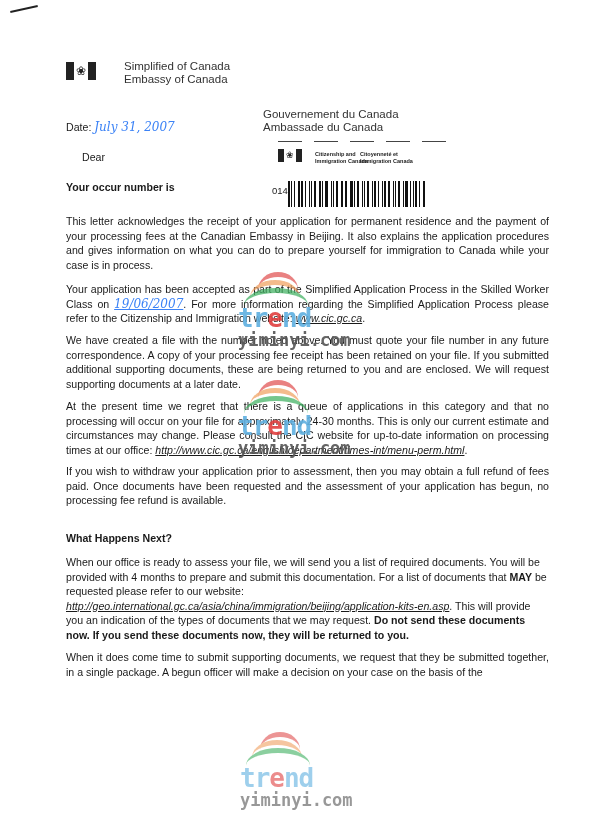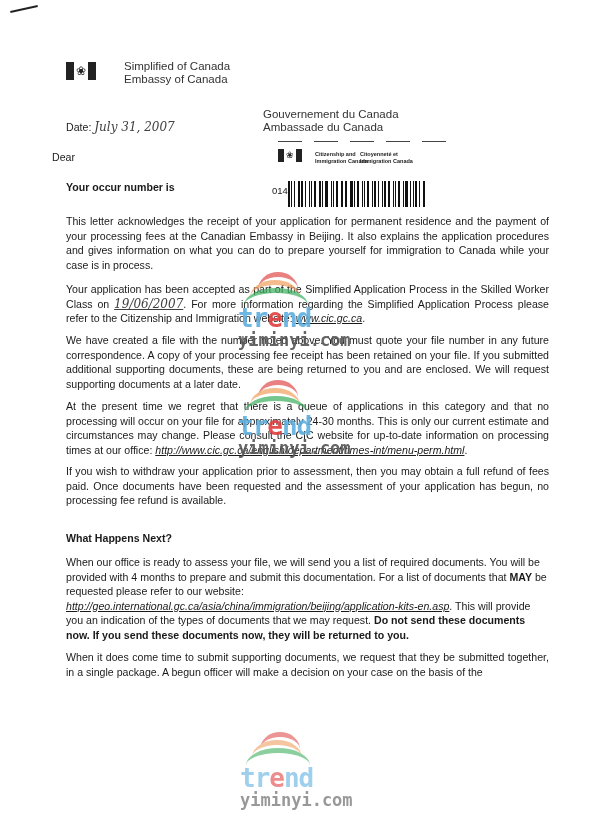--- a/index.html
+++ b/index.html
@@ -6,21 +6,21 @@
   body { width: 600px; height: 825px; background: #ffffff; position: relative; overflow: hidden;
          font-family: "Liberation Sans", sans-serif; color: #1a1a1a; }
   .abs { position: absolute; }
   .scan-mark { left: 10px; top: 8px; width: 28px; height: 2px; background: #222; transform: rotate(-12deg); }
   .flag { display: flex; align-items: center; gap: 2px; }
   .flag .bar { background: #222; }
   .flag .leaf { color: #222; font-size: 12px; line-height: 1; }
   .hdr-text { font-size: 11.5px; line-height: 13px; color: #333; }
   .txt { font-size: 10.6px; line-height: 14.5px; text-align: justify; }
   .p { position: absolute; left: 66px; width: 483px; }
-  .hand { font-family: "DejaVu Serif", serif; font-style: italic; font-size: 12px; color: #404040; }
+  .hand { font-family: "DejaVu Serif", serif; font-style: italic; font-size: 12px; color: #3b82f6; }
   .link { text-decoration: underline; font-style: italic; }
   .bold { font-weight: bold; }
   .barcode { display: flex; align-items: stretch; height: 26px; }
   .barcode span { background: #111; display: block; height: 100%; }
   .cic-text { font-size: 5.5px; line-height: 6.5px; color: #222; font-weight: bold; }
   .dash-row { display: flex; gap: 12px; }
   .dash-row span { display: block; height: 1px; background: #444; width: 24px; }
   .wm { display: flex; flex-direction: column; align-items: flex-start; opacity: 0.9; }
   .wm-arcs { position: relative; width: 70px; height: 36px; }
   .wm-arc { position: absolute; border-top: 5px solid; border-radius: 50% 50% 0 0; }
@@ -44,21 +44,21 @@
 </div>
 <div class="abs hdr-text" style="left:263px; top:60px;margin-top:48px;">
   <div>Gouvernement du Canada</div>
   <div>Ambassade du Canada</div>
 </div>
 
 <div class="abs txt" style="left:66px; top:120px;">
   <span>Date:</span>
   <span class="hand">July 31, 2007</span>
 </div>
-<div class="abs txt" style="left:52px; top:150px;">Dear</div>
+<div class="abs txt" style="left:82px; top:150px;">Dear</div>
 
 <div class="abs dash-row" style="left:278px; top:141px;">
   <span></span>
     <span></span>
     <span></span>
     <span></span>
     <span></span>
 </div>
 <div class="abs flag" style="left:278px; top:149px;">
   <span class="bar" style="width:6px;height:13px;"></span>

